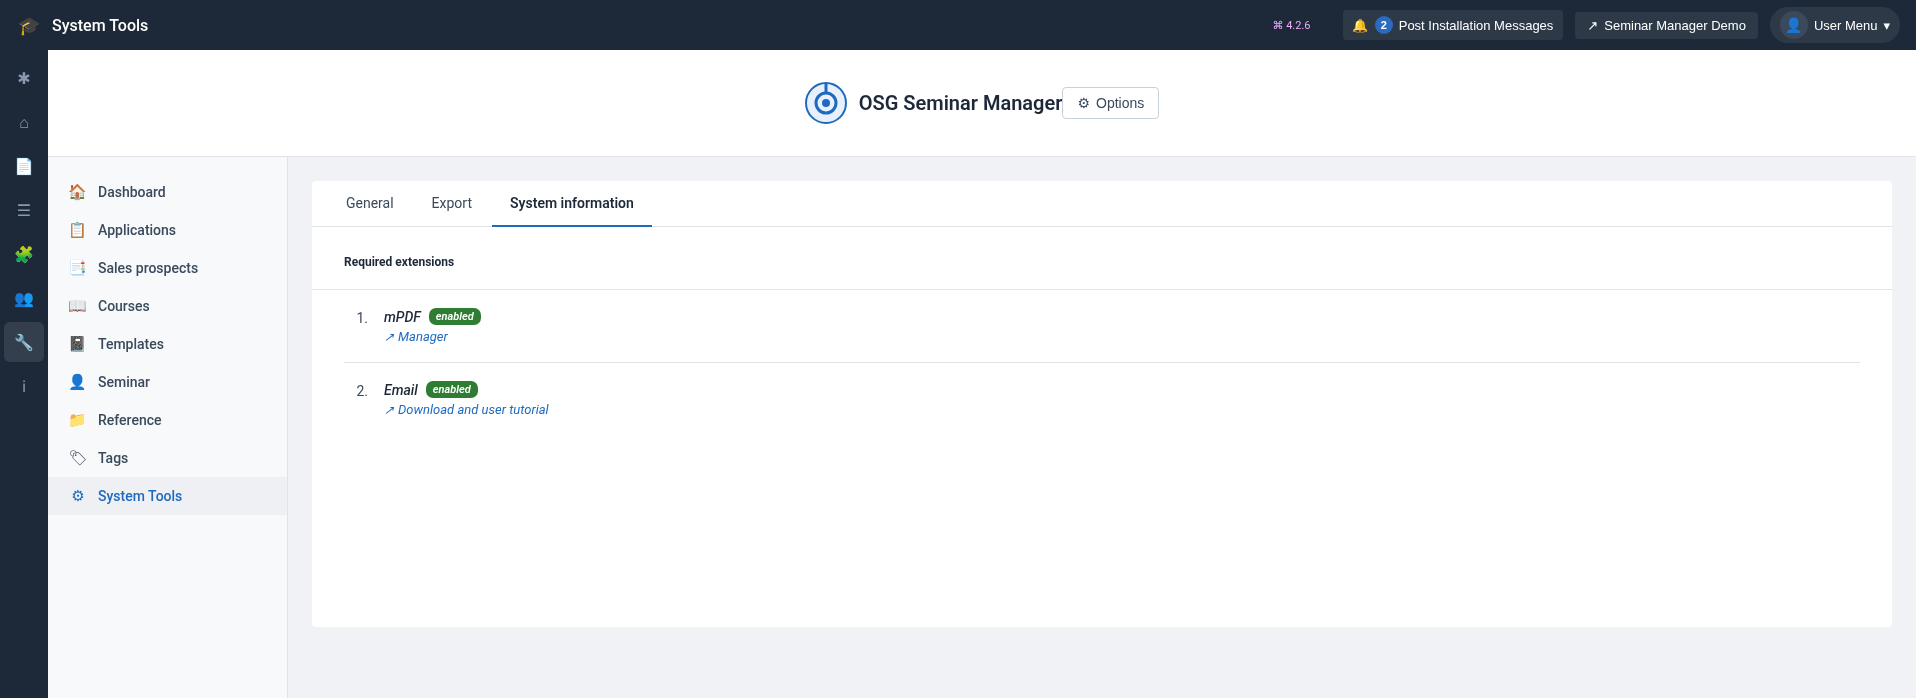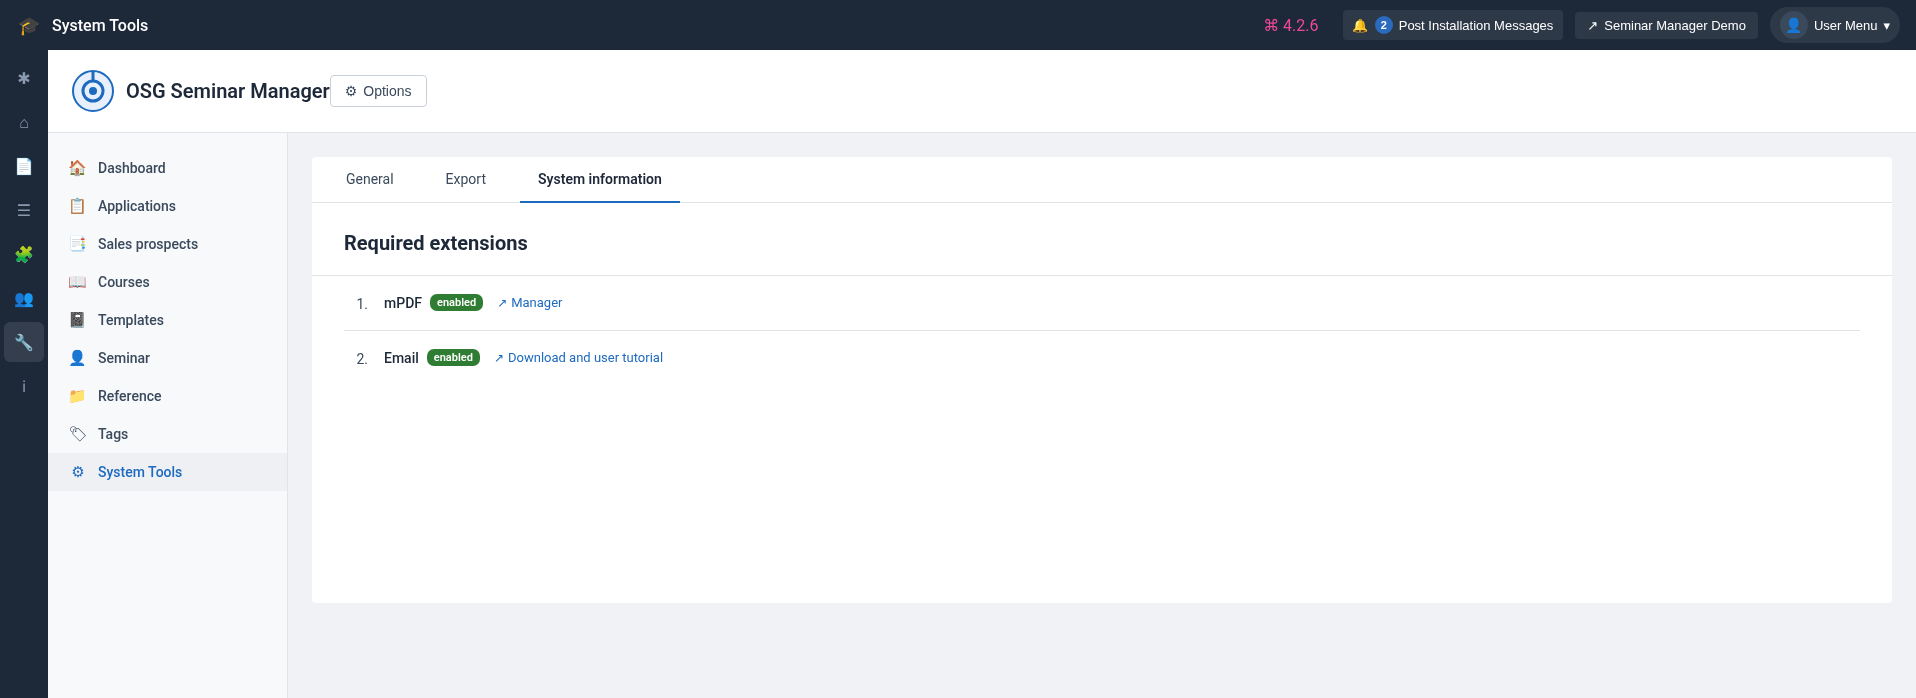--- a/index.html
+++ b/index.html
@@ -26,23 +26,23 @@
     }
     .top-navbar .brand-icon {
       width: 28px;
       height: 28px;
       display: flex;
       align-items: center;
       justify-content: center;
       font-size: 18px;
     }
     .version-badge {
-      font-size: 16px;
-      color: #ec4899;
-      margin-right: 12px;
+      font-size: 11px;
+      color: #f0abfc;
+      margin-right: 20px;
     }
     .nav-btn {
       display: flex;
       align-items: center;
       gap: 6px;
       background: rgba(255,255,255,0.08);
       border: none;
       border-radius: 4px;
       color: #fff;
       padding: 6px 12px;
@@ -133,24 +133,24 @@
     .main-area {
       flex: 1;
       display: flex;
       flex-direction: column;
       overflow: hidden;
     }
 
     
     .app-header {
       background: #fff;
-      padding: 20px 24px;
-      display: flex;
-      align-items: center;
-      justify-content: flex-start;
+      padding: 32px 24px;
+      display: flex;
+      align-items: center;
+      justify-content: center;
       border-bottom: 1px solid #e0e3e8;
     }
     .app-header-left {
       display: flex;
       align-items: center;
       gap: 12px;
     }
     .app-logo {
       width: 42px;
       height: 42px;
@@ -212,21 +212,21 @@
       padding: 24px;
       background: #f0f2f5;
     }
 
     
     .tabs-container {
       background: #fff;
       border-radius: 4px 4px 0 0;
       border-bottom: 1px solid #e0e3e8;
       display: flex;
-      gap: 16px;
+      gap: 2px;
       padding: 0 16px;
     }
     .tab {
       padding: 14px 18px;
       cursor: pointer;
       color: #3a4a5c;
       font-size: 14px;
       border-bottom: 2px solid transparent;
       margin-bottom: -1px;
     }
@@ -238,21 +238,21 @@
 
     
     .panel {
       background: #fff;
       border-radius: 0 0 4px 4px;
       padding: 28px 32px;
       min-height: 400px;
     }
 
     .section-title {
-      font-size: 20px;
+      font-size: 12px;
       font-weight: 700;
       color: #1d2939;
       margin-bottom: 20px;
     }
 
     .divider {
       border: none;
       border-top: 1px solid #e0e3e8;
       margin: 0 -32px;
     }
@@ -271,22 +271,23 @@
     .ext-item:last-child { border-bottom: none; }
     .ext-number {
       color: #3a4a5c;
       font-size: 14px;
       min-width: 24px;
       text-align: right;
       padding-top: 2px;
     }
     .ext-info {
       display: flex;
-      flex-direction: row;
-      gap: 14px;
+      flex-direction: column;
+      gap: 4px;
+      font-style: italic;
     }
     .ext-name-row {
       display: flex;
       align-items: center;
       gap: 8px;
     }
     .ext-name {
       font-size: 14px;
       color: #1d2939;
       font-weight: 500;

